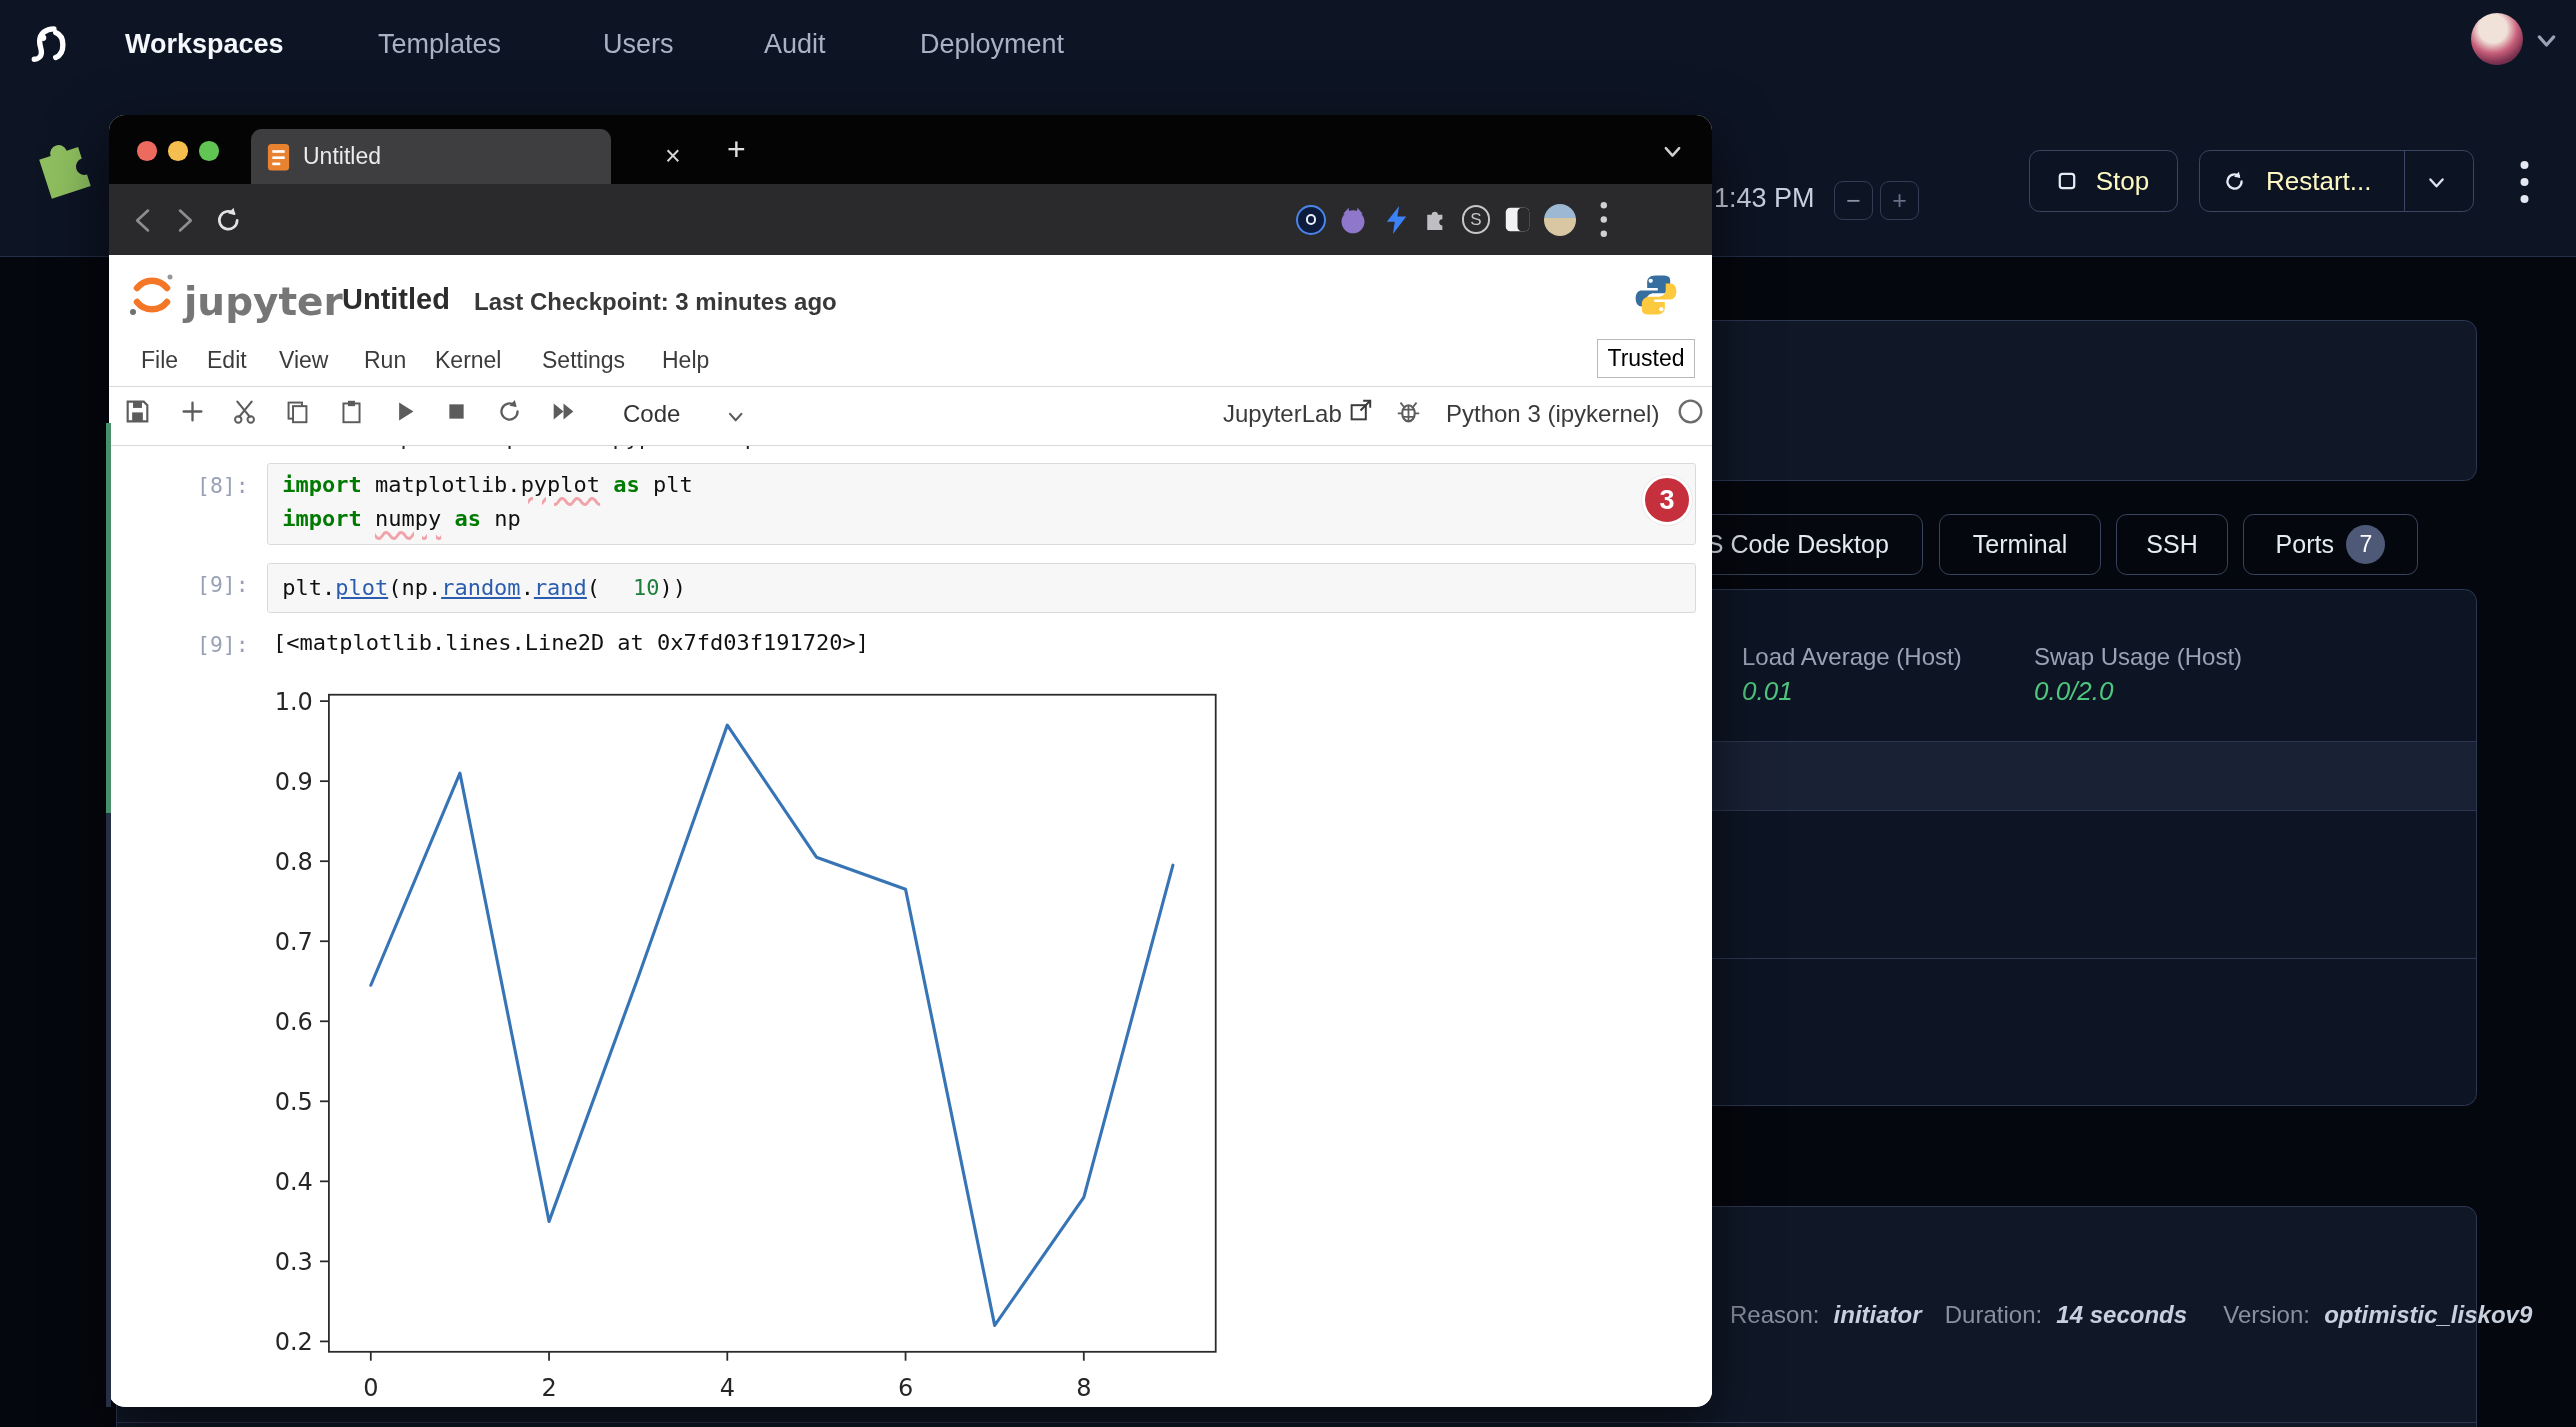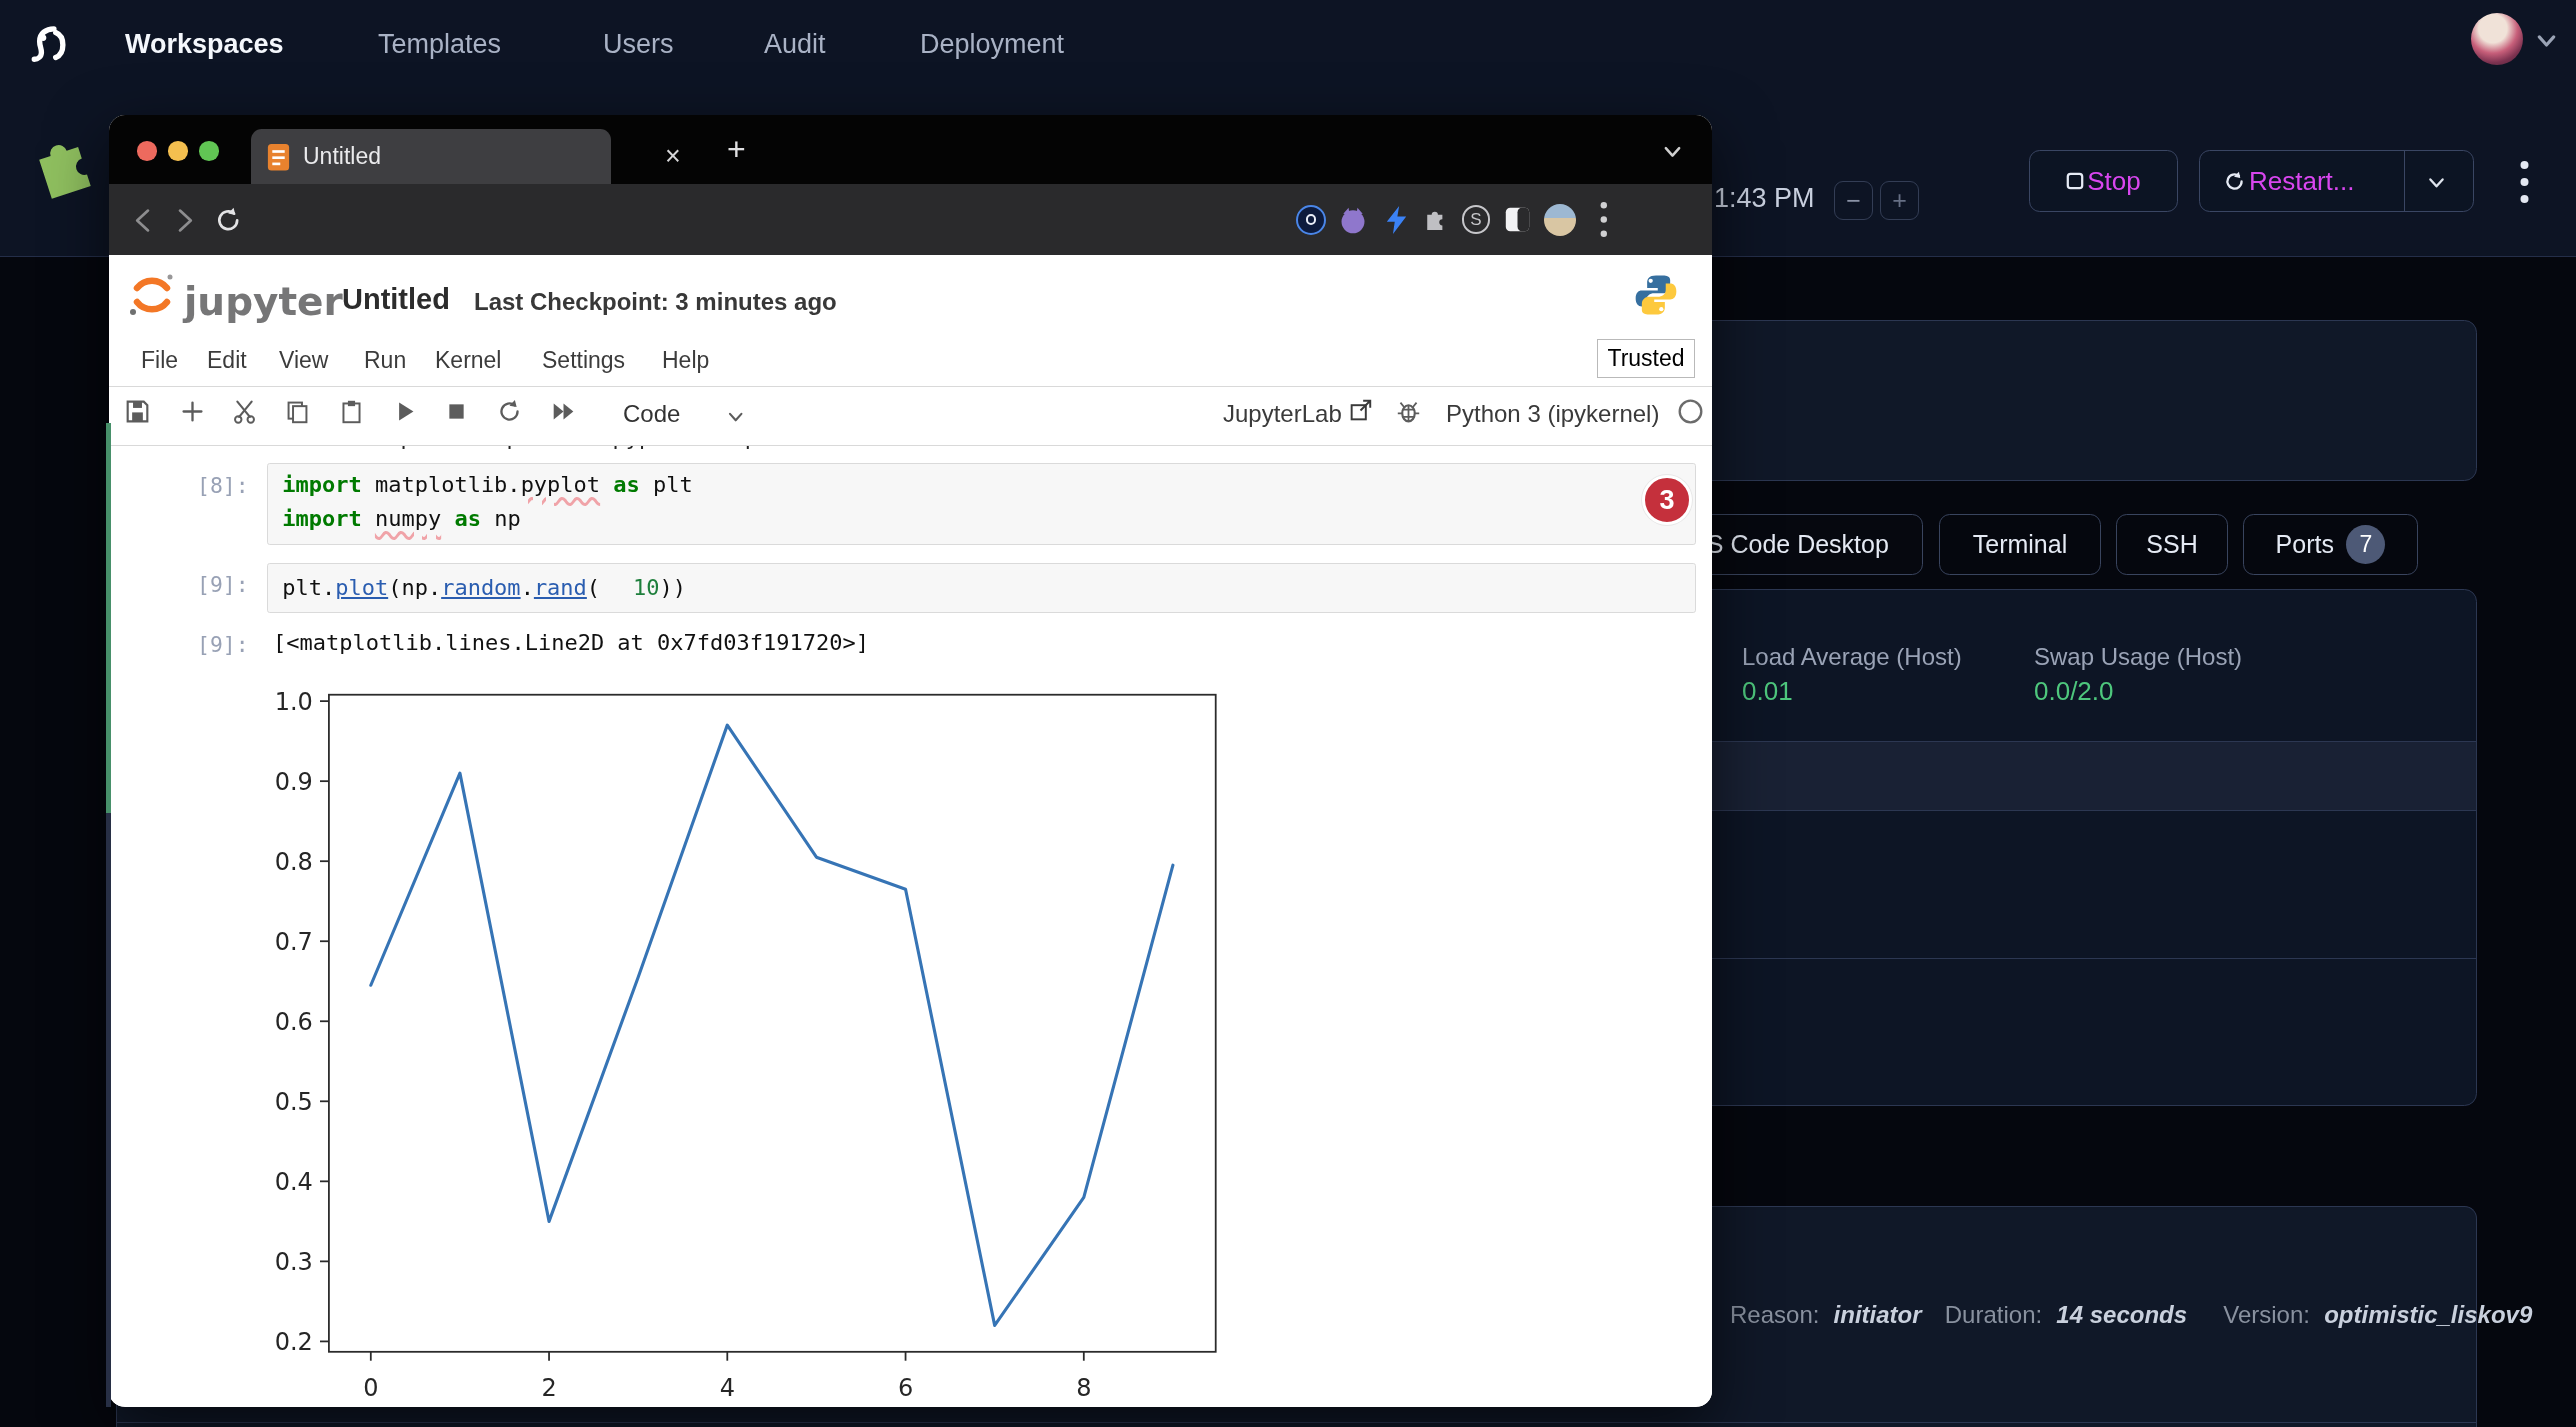--- a/index.html
+++ b/index.html
@@ -6,29 +6,29 @@
   body{width:2576px;height:1428px;position:relative;overflow:hidden;background:#05070e;
        font-family:"Liberation Sans",sans-serif;}
   .abs{position:absolute;}
   
   .topnav{left:0;top:0;width:2576px;height:256px;background:#0d1424;border-bottom:0.9px solid #242e49;}
   .nav-item{top:29px;font-size:27px;color:#a9b2c5;cursor:pointer;}
   .nav-item.active{color:#f4f7fc;font-weight:600;}
   .timebox{font-size:27px;color:#c9d0df;}
   .sqbtn{width:39px;height:39px;border:0.9px solid #333d55;border-radius:9px;color:#8b93a7;
          font-size:25px;display:flex;align-items:center;justify-content:center;box-sizing:border-box;}
-  .obtn{height:62px;border:0.9px solid #3a4663;border-radius:10.7px;color:#d946ef;font-size:26px;
-        display:flex;align-items:center;justify-content:center;gap:3px;box-sizing:border-box;background:rgba(13,20,36,.4);}
+  .obtn{height:62px;border:0.9px solid #3a4663;border-radius:10.7px;color:#fef9c3;font-size:26px;
+        display:flex;align-items:center;justify-content:center;gap:20px;box-sizing:border-box;background:rgba(13,20,36,.4);}
   
   .panel{background:#101828;border:0.9px solid #2c3752;border-radius:12.5px;box-sizing:border-box;}
   .hline{height:0.9px;background:#2c3752;}
   .apptab{height:61px;border:0.9px solid #39445e;border-radius:10.7px;color:#e5eaf4;font-size:25px;
           display:flex;align-items:center;justify-content:center;gap:12.5px;box-sizing:border-box;}
   .statlabel{font-size:24px;color:#9aa3b6;}
-  .statvalue{font-size:26px;}
+  .statvalue{font-size:26px;font-style:italic;}
   .meta-label{color:#89919f;}
   .meta-value{color:#c9d0dd;font-weight:bold;font-style:italic;}
   
   .bwin{left:109px;top:115px;width:1603px;height:1292px;border-radius:16px;overflow:hidden;
         background:#fff;box-shadow:0 21.4px 62px rgba(0,0,0,.6);}
   .tabstrip{left:0;top:0;width:1603px;height:69px;background:#040404;}
   .light{width:19.6px;height:19.6px;border-radius:50%;}
   .btab{left:142px;top:14.2px;width:360px;height:55px;background:#3e3e41;border-radius:10.7px 10.7px 0 0;}
   .urlrow{left:0;top:69px;width:1603px;height:71px;background:#2a2a2c;}
   .pill{left:198px;top:78px;width:942px;height:53px;background:#3c3c3f;border-radius:27px;}

